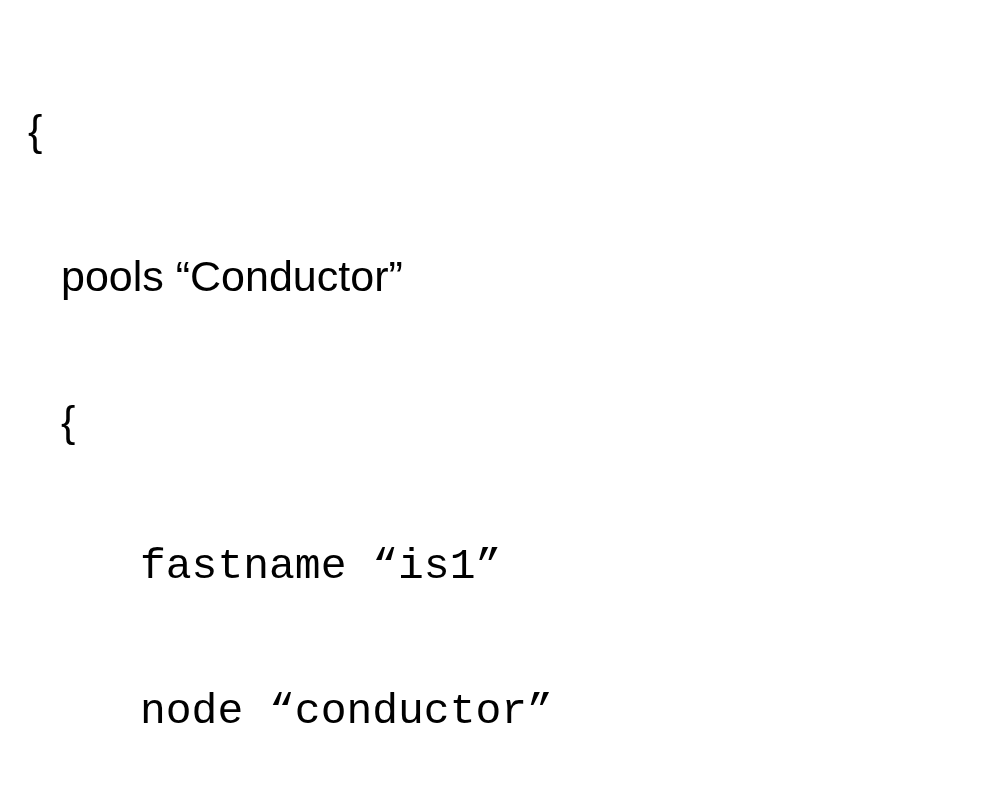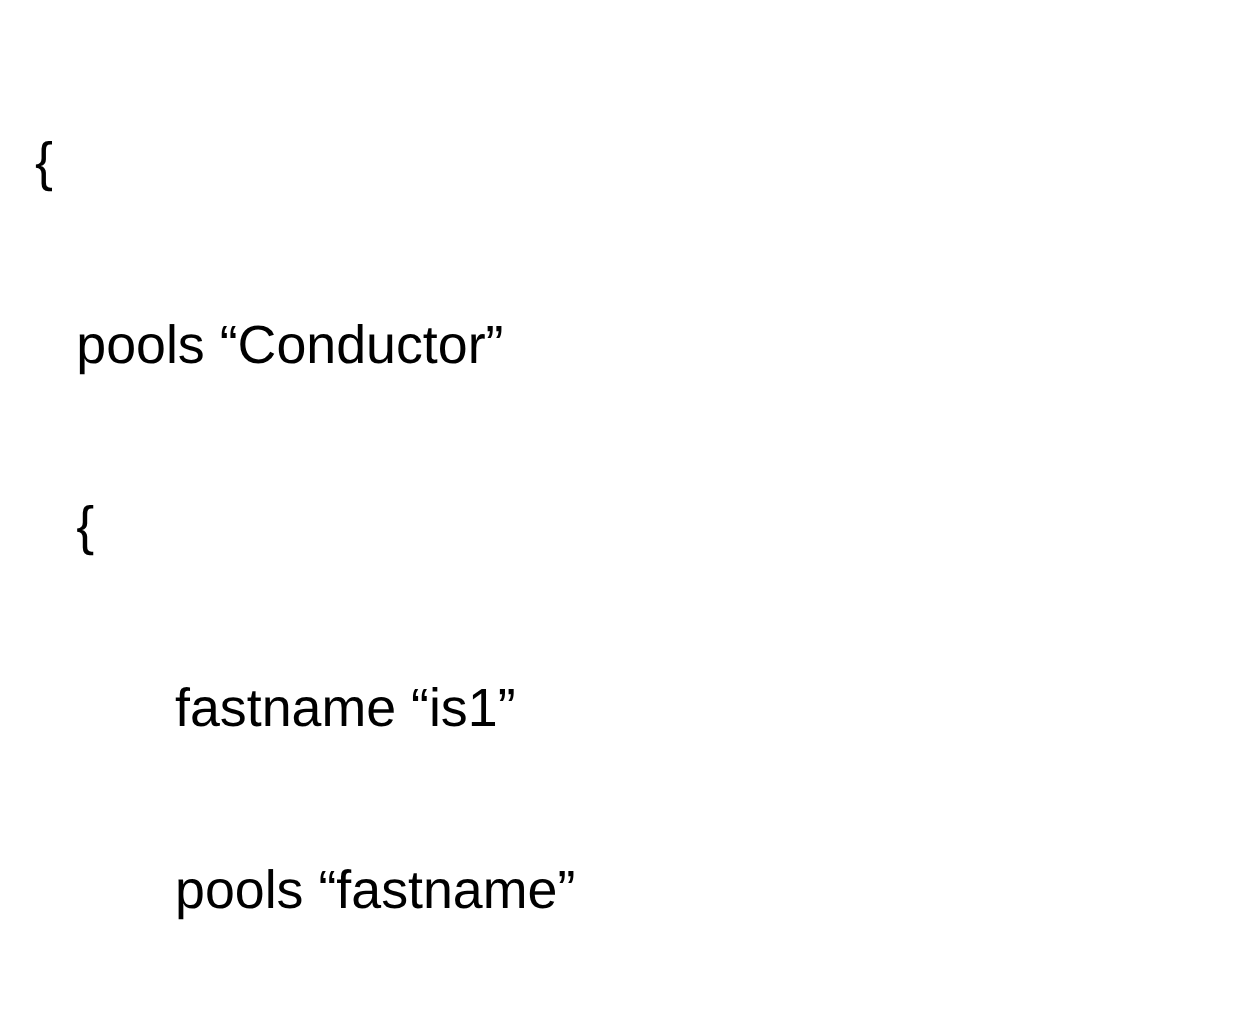--- a/index.html
+++ b/index.html
@@ -21,31 +21,31 @@
     font-size: 43px;
     line-height: 48.5px;
     color: #000000;
     white-space: pre;
   }
   .line {
     height: 48.5px;
   }
   .ind0 { padding-left: 28px; }
   .ind1 { padding-left: 61px; }
-  .ind2 { padding-left: 140px; }
+  .ind2 { padding-left: 140px; font-family: Liberation Mono, monospace; }
 </style>
 </head>
 <body>
 
 <div class="code-block">
   <div class="line ind0">{</div>
   <div class="line ind1">pools “Conductor”</div>
   <div class="line ind1">{</div>
   <div class="line ind2">fastname “is1”</div>
-  <div class="line ind2">pools “fastname”</div>
+  <div class="line ind2">node “conductor”</div>
   
   
   
   
   
   
   
   
   
   

